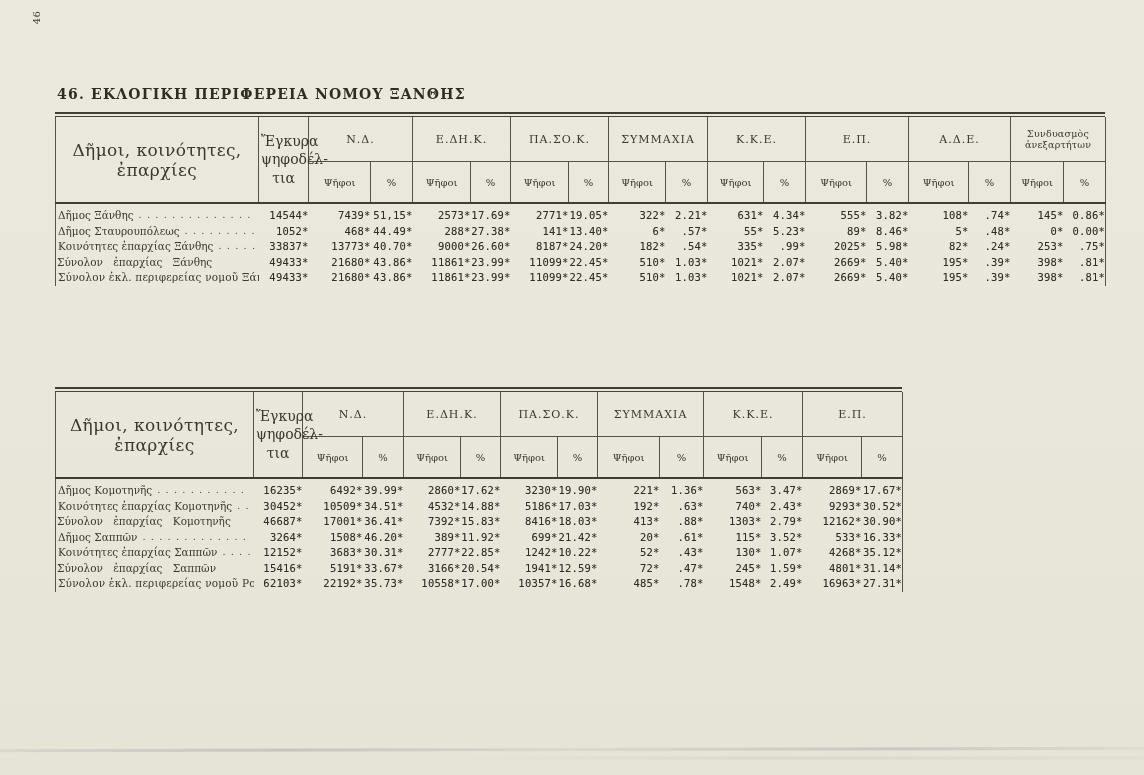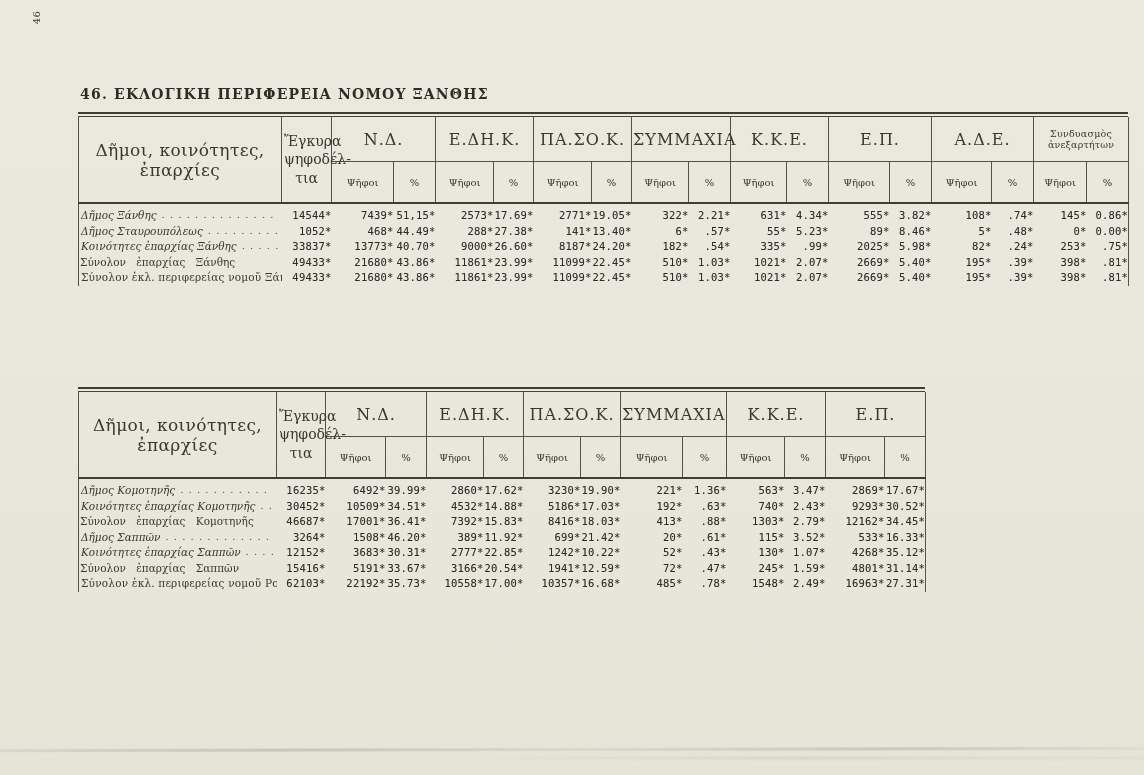--- a/index.html
+++ b/index.html
@@ -8,43 +8,43 @@
     background:linear-gradient(180deg,#ebe8dd 0%,#e9e6db 55%,#e6e3d7 100%);
     position:relative;overflow:hidden;
     font-family:"DejaVu Serif", serif;
     color:#35332b;
   }
   .page-number{
     position:absolute;left:30px;top:12px;
     transform:rotate(-90deg);
     font-size:10px;color:#3c3a32;letter-spacing:0.5px;
   }
-  .table-block{position:absolute;margin-left:23px;}
+  .table-block{position:absolute;}
   #t46{left:55px;top:86px;width:1050px;}
   #t47{left:55px;top:387px;width:847px;}
   .table-title{
     font-weight:bold;font-size:14px;letter-spacing:1.2px;
     color:#2e2c24;margin:0 0 10px 2px;white-space:nowrap;
   }
   .rule{height:2px;border-top:2px solid #403d33;border-bottom:1px solid #45423a;}
   table{border-collapse:collapse;table-layout:fixed;width:100%;
         border-left:1px solid #55524a;border-right:1px solid #55524a;}
   thead{border-bottom:2px solid #403d33;}
   thead th{font-weight:normal;vertical-align:middle;text-align:center;color:#3a382f;}
   .h-label{font-size:17px;letter-spacing:0.4px;border-right:1px solid #55524a;padding:0 4px;}
   .h-valid{font-size:14px;line-height:1.3;white-space:pre-line;border-right:1px solid #55524a;padding:0 2px;}
-  .h-party{font-size:16px;letter-spacing:1px;border-left:1px solid #55524a;
+  .h-party{font-size:11px;letter-spacing:1px;border-left:1px solid #55524a;
            border-bottom:1px solid #55524a;height:42px;}
   .h-party.small{font-size:9.5px;letter-spacing:0.2px;line-height:1.2;padding:0 6px;}
   .h-votes{font-size:10px;border-left:1px solid #55524a;height:38px;}
   .h-pct{font-size:10px;border-left:1px solid #55524a;}
   tbody td{border:none;height:13.5px;line-height:13.5px;vertical-align:baseline;}
   tbody tr:first-child td{padding-top:5px;}
   .d-label{font-size:10.5px;color:#3a382f;overflow:hidden;white-space:nowrap;}
-  .d-label.dots{display:flex;align-items:flex-start;padding-left:2px;font-style:italic;}
+  .d-label.dots{display:flex;align-items:flex-start;padding-left:2px;}
   .d-label.right{word-spacing:7px;padding-right:6px;}
   .d-label.left{text-align:left;padding-left:2px;letter-spacing:0.2px;}
   .lbl-text{flex:0 0 auto;}
   .leader{flex:1 1 auto;overflow:hidden;white-space:nowrap;margin:0 3px 0 5px;position:relative;top:-1px;}
   .leader::after{
     content:". . . . . . . . . . . . . . . . . . . . . . . . . . . . . . . . . . . . . . . . . . . . . . . . . . . . . . . .";
     font-size:10px;letter-spacing:1px;color:#4a473d;
   }
   .d-num{
     font-family:"DejaVu Sans Mono", monospace;
@@ -331,21 +331,21 @@
           <td class="d-num">36.41*</td>
           <td class="d-num">7392*</td>
           <td class="d-num">15.83*</td>
           <td class="d-num">8416*</td>
           <td class="d-num">18.03*</td>
           <td class="d-num">413*</td>
           <td class="d-num">.88*</td>
           <td class="d-num">1303*</td>
           <td class="d-num">2.79*</td>
           <td class="d-num">12162*</td>
-          <td class="d-num">34.45*</td>
+          <td class="d-num">30.90*</td>
         </tr>
         <tr>
           <td class="d-label dots">
             <span class="lbl-text">Δῆμος Σαππῶν</span>
             <span class="leader"></span>
           </td>
           <td class="d-num">3264*</td>
           <td class="d-num">1508*</td>
           <td class="d-num">46.20*</td>
           <td class="d-num">389*</td>

